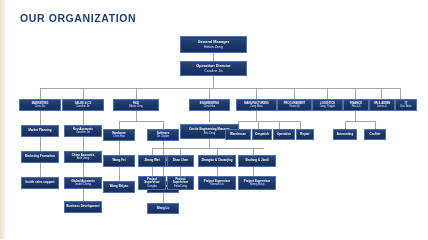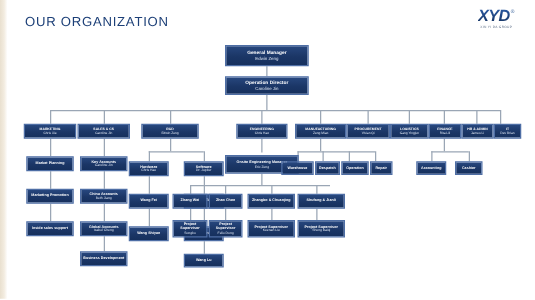--- a/index.html
+++ b/index.html
@@ -7,21 +7,21 @@
     width:428px;height:239px;overflow:hidden;
     background:#ffffff;
     font-family:"Liberation Sans", sans-serif;
     position:relative;
   }
   #stage{position:absolute;inset:0;background:#ffffff;}
   
   .edge-strip{position:absolute;left:0;top:0;width:6px;height:239px;
     background:linear-gradient(90deg,#e9e0cf 0%,#f3ece0 55%,#ffffff 100%);}
   .title{position:absolute;left:20px;top:12px;
-    font-size:10.5px;font-weight:normal;letter-spacing:.6px;color:#1c3f77;}
+    font-size:10.5px;font-weight:bold;letter-spacing:.6px;color:#1c3f77;}
   
   .logo{position:absolute;right:7px;top:6px;width:48px;height:20px;
     display:flex;flex-direction:column;align-items:center;justify-content:flex-start;}
   .logo-mark{position:relative;display:flex;align-items:flex-start;}
   .logo-text{font-size:13px;font-weight:bold;font-style:italic;letter-spacing:-.5px;
     background:linear-gradient(180deg,#2b5ca8 0%,#16325f 100%);
     -webkit-background-clip:text;background-clip:text;color:transparent;
     line-height:13px;}
   .logo-tm{font-size:4px;color:#41699f;margin-left:1px;line-height:5px;}
   .logo-sub{font-size:2.6px;color:#5b6d86;letter-spacing:.25px;margin-top:1px;
@@ -46,27 +46,20 @@
 </style>
 </head>
 <body>
 
 <div id="stage">
 
   <div class="edge-strip"></div>
 
   <div class="title">OUR ORGANIZATION</div>
 
-  <div class="logo">
-    <div class="logo-mark">
-      <span class="logo-text">XYD</span>
-      <span class="logo-tm">®</span>
-    </div>
-    <div class="logo-sub">XIN YI DA GROUP</div>
-  </div>
 
   <div class="ln v" style="left:213px;top:53px;height:8px;"></div>
 
   <div class="ln v" style="left:213px;top:76px;height:12px;"></div>
 
   <div class="ln h" style="left:40px;top:88px;width:360px;"></div>
 
   <div class="ln v" style="left:40px;top:88px;height:11px;"></div>
   <div class="ln v" style="left:83px;top:88px;height:11px;"></div>
   <div class="ln v" style="left:136px;top:88px;height:11px;"></div>

